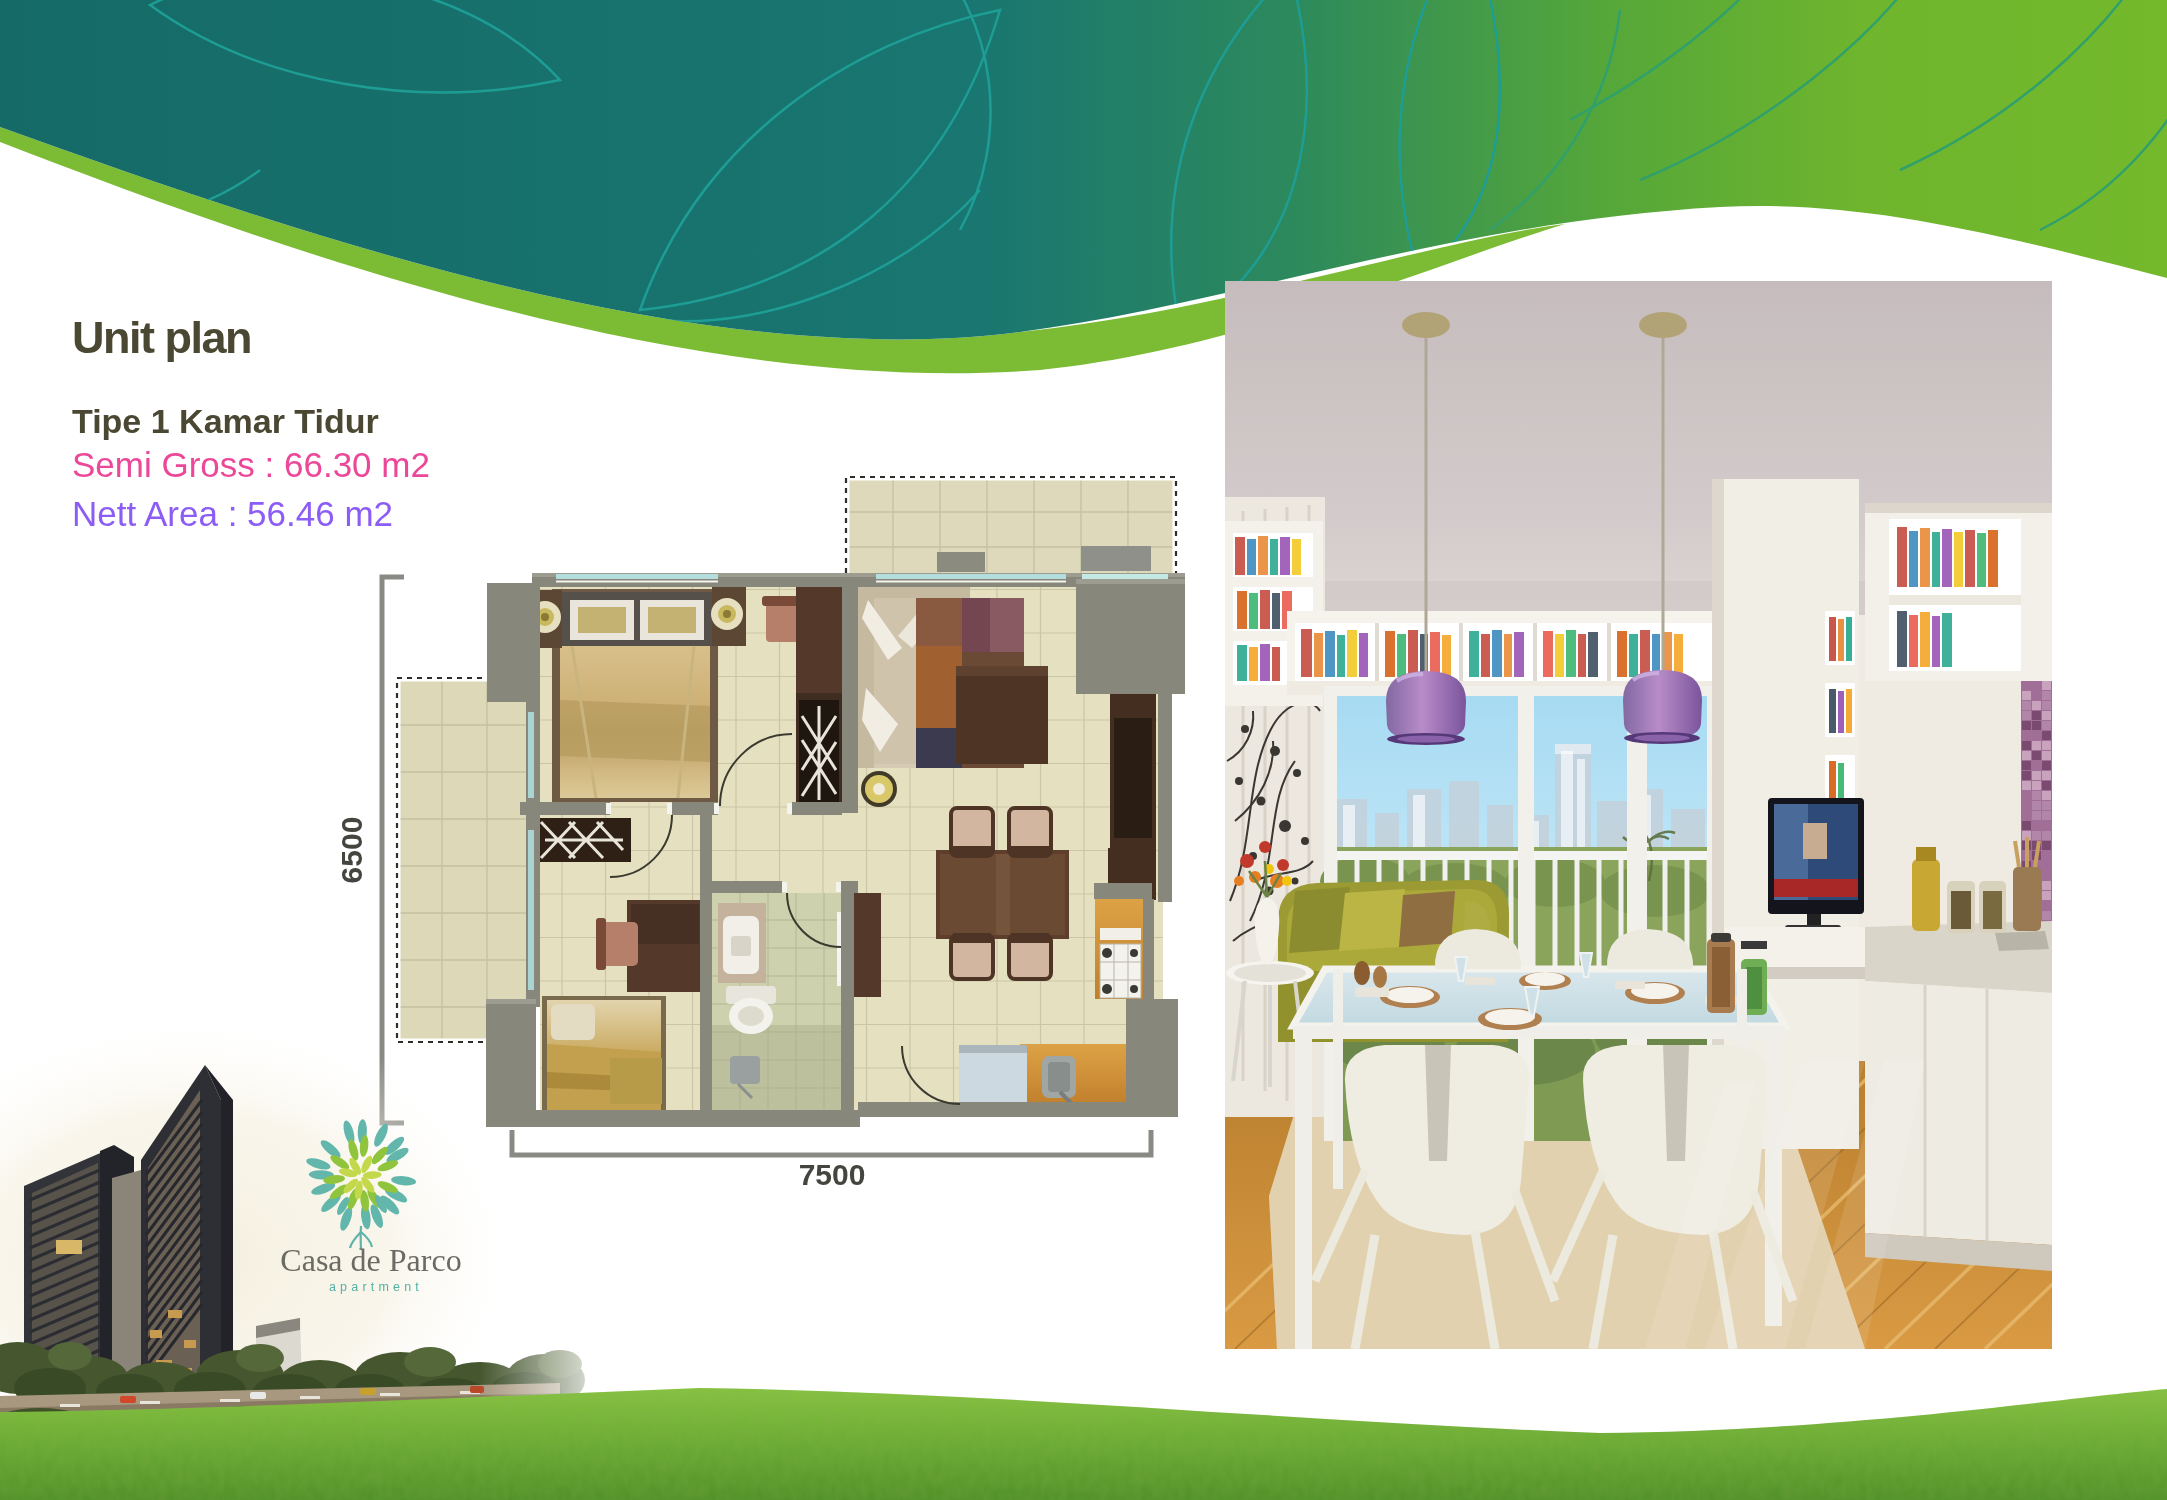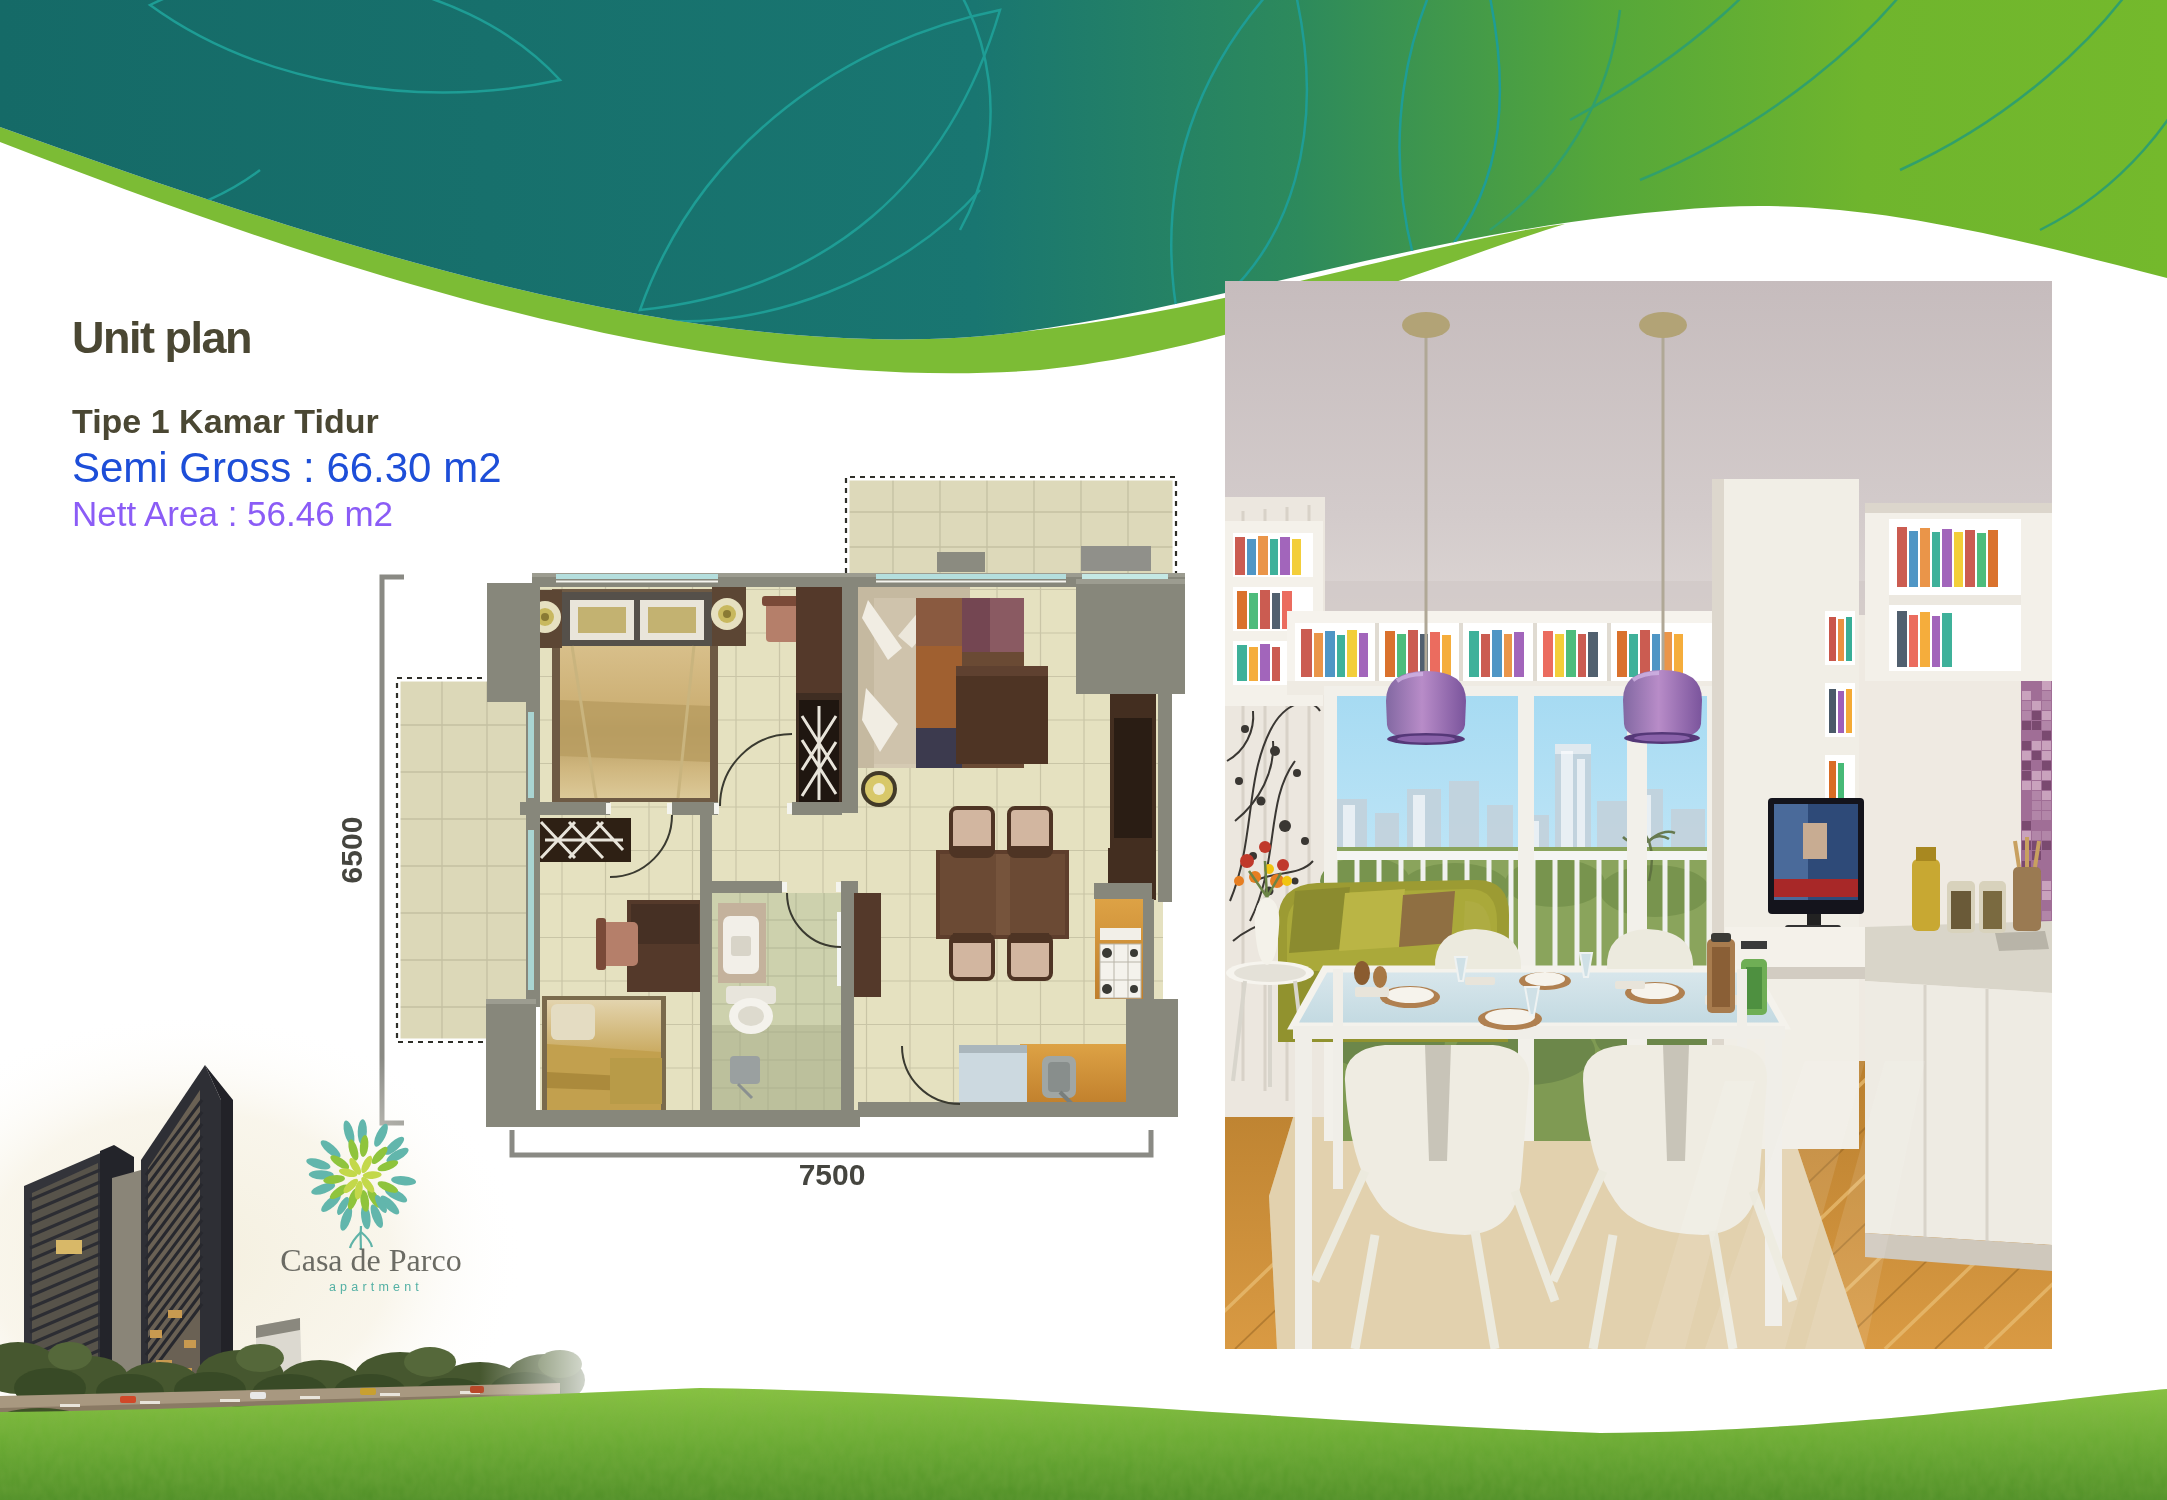--- a/index.html
+++ b/index.html
@@ -40,21 +40,21 @@
 <path d="M1900,170 C2010,120 2100,40 2150,-40"></path>
 <path d="M2040,230 C2120,190 2180,120 2210,40"></path>
 <path d="M1490,230 C1560,180 1610,100 1620,10"></path>
 </g>
 </svg>
 
 <div class="abs" style="left:72px;top:315px;font-size:45px;font-weight:bold;color:#4a4733;line-height:1;letter-spacing:-1.5px;text-align:center;">Unit plan</div>
 
 <div class="abs" style="left:72px;top:404px;font-size:34px;font-weight:bold;color:#4a4733;line-height:1;">Tipe 1 Kamar Tidur</div>
 
-<div class="abs" style="left:72px;top:447px;font-size:42px;color:#1d4ed8;line-height:1;">Semi Gross : 66.30 m2</div>
+<div class="abs" style="left:72px;top:447px;font-size:35px;color:#ec4899;line-height:1;">Semi Gross : 66.30 m2</div>
 
 <div class="abs" style="left:72px;top:496px;font-size:35px;color:#8b5cf6;line-height:1;">Nett Area : 56.46 m2</div>
 
 <svg class="abs" style="left:335px;top:455px" width="915" height="745" viewBox="335 455 915 745">
 <defs>
 <clipPath id="floorclip">
         <path d="M540,587 L1076,587 L1076,694 L1163,694 L1163,1110 L540,1110 Z"></path>
       </clipPath>
 <linearGradient id="bedg" x1="0" y1="0" x2="0" y2="1">
 <stop offset="0" stop-color="#d8bf8a"></stop>

